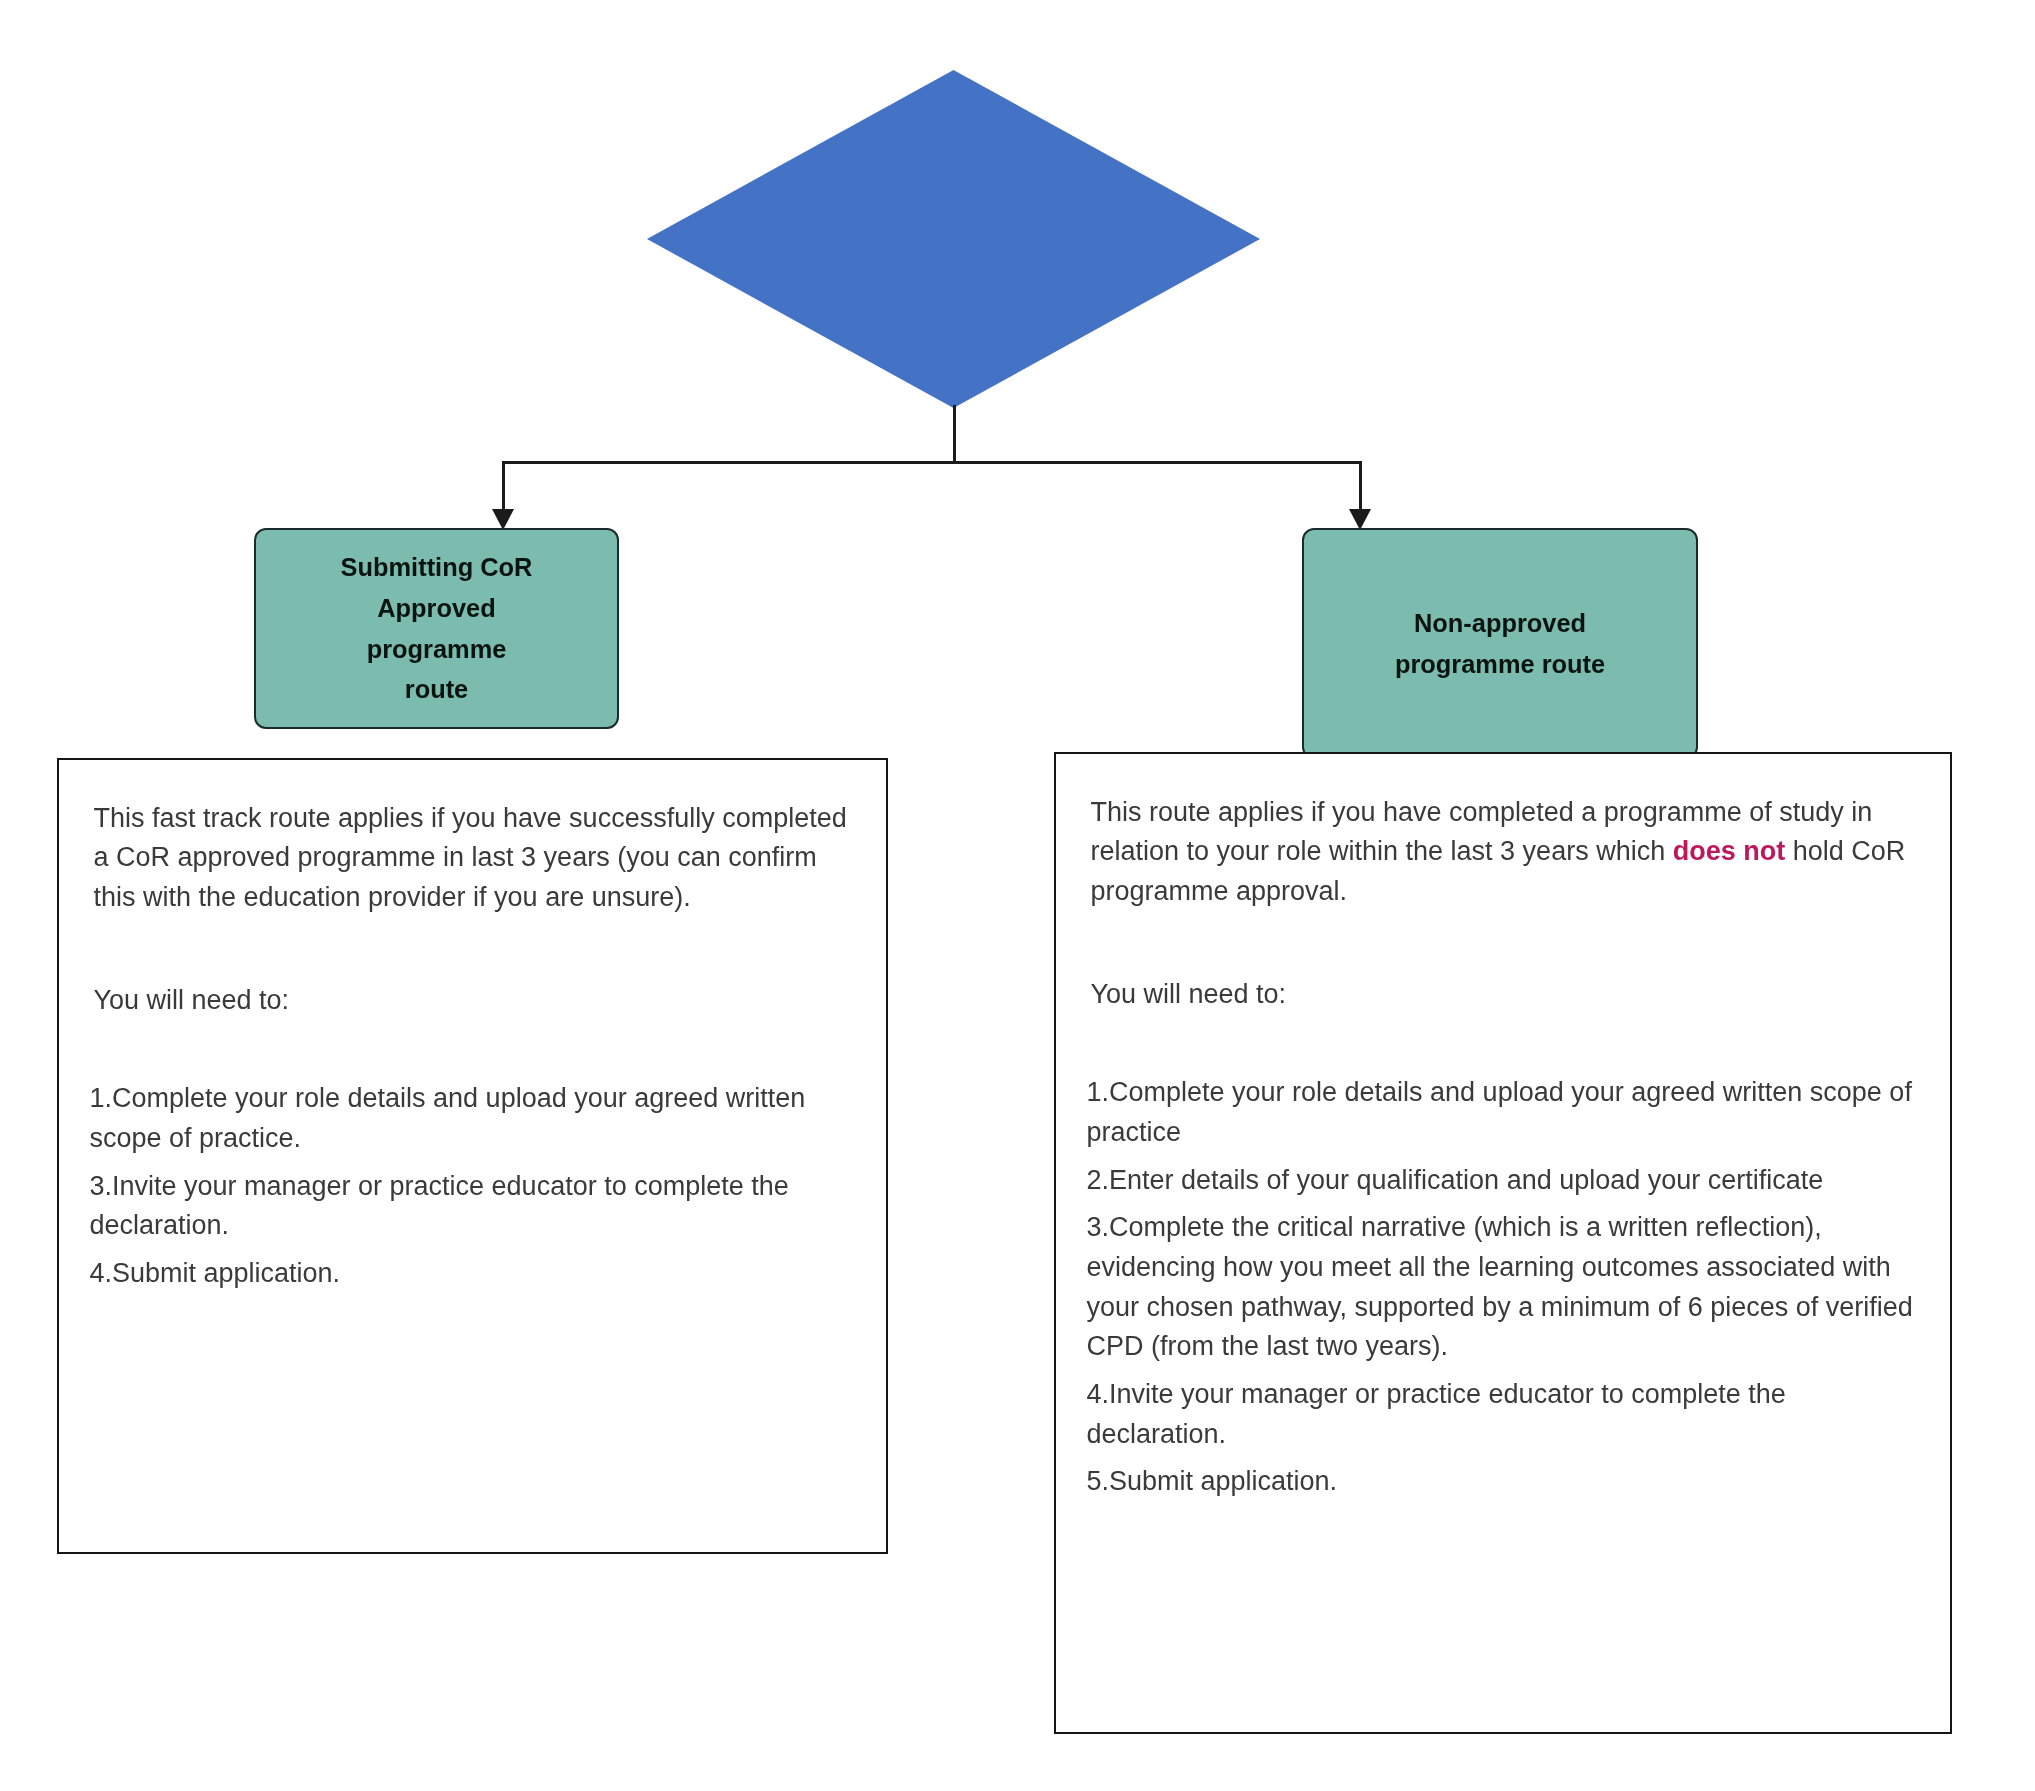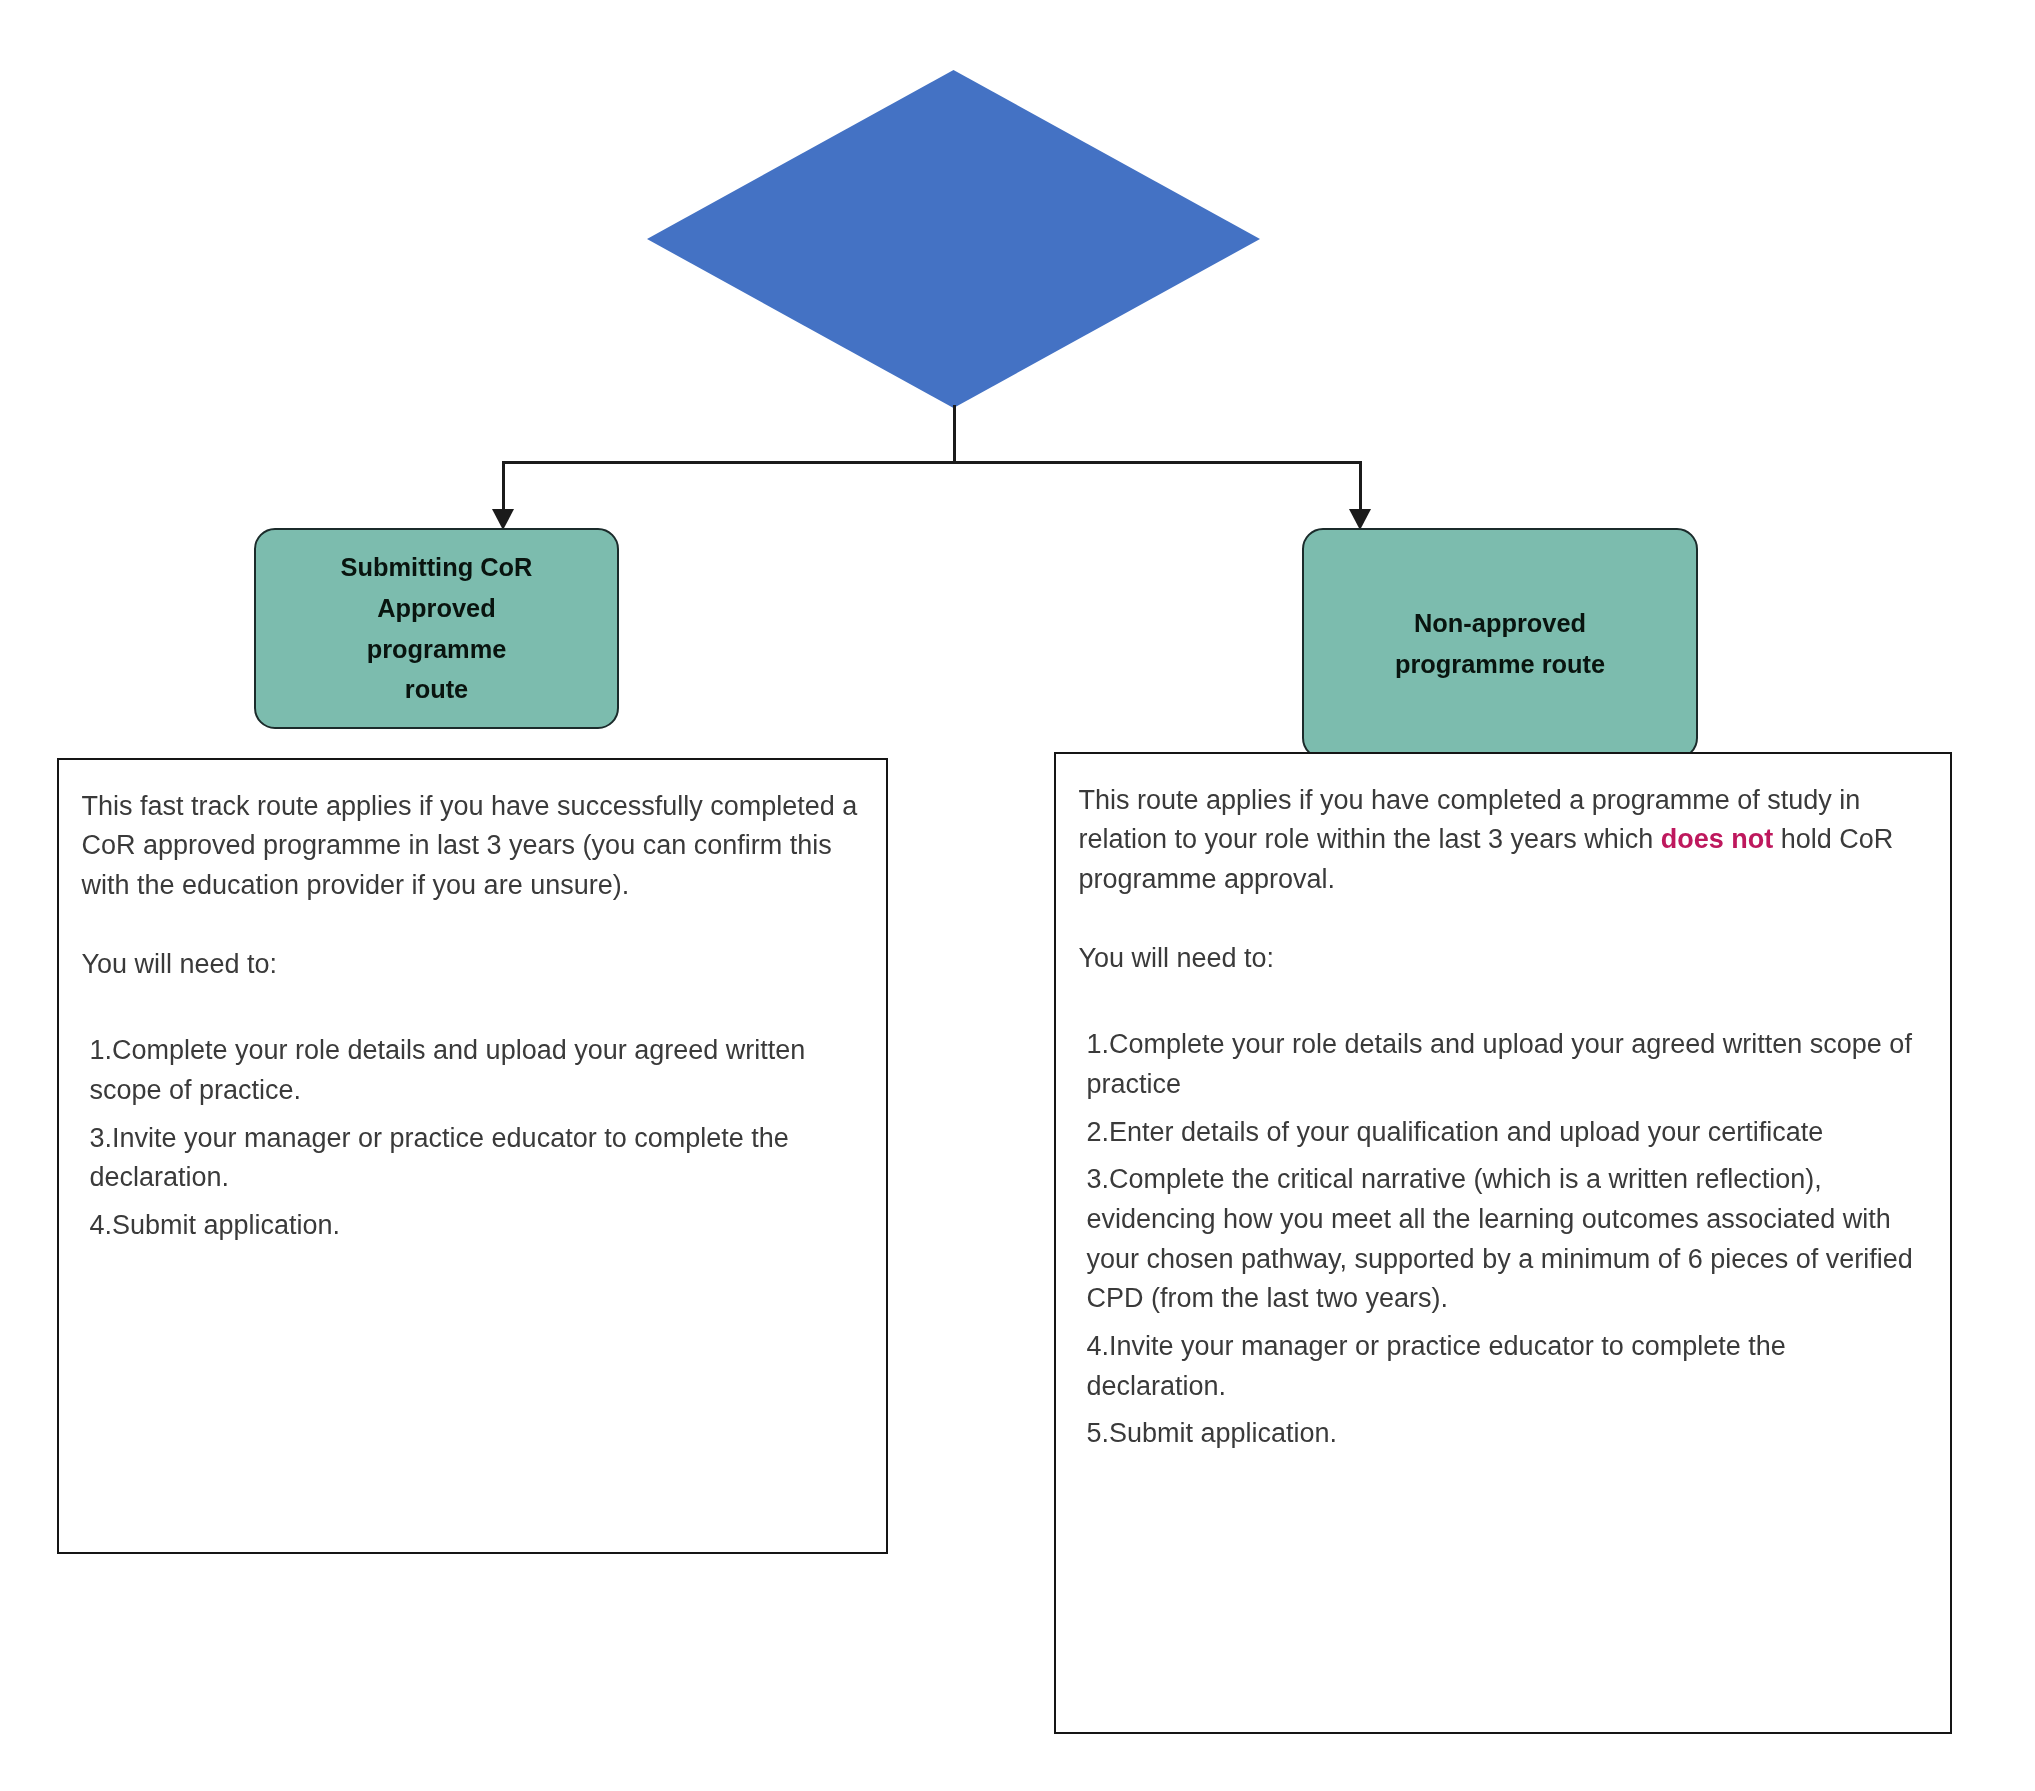--- a/index.html
+++ b/index.html
@@ -84,21 +84,21 @@
     border-top: 21.4px solid #1b1b1b;
   }
   .arrow-left { left: 492px; top: 509px; }
   .arrow-right { left: 1349px; top: 509px; }
 
   
   .route-box {
     position: absolute;
     background: #7cbcae;
     border: 2px solid #1b2b2b;
-    border-radius: 21px;
+    border-radius: 12px;
     display: flex;
     align-items: center;
     justify-content: center;
     box-sizing: border-box;
   }
   .route-box-left {
     left: 254px;
     top: 528px;
     width: 365px;
     height: 201px;
@@ -141,21 +141,21 @@
     width: 898px;
     height: 982px;
   }
   .detail-text {
     color: #3a3a3a;
     font-size: 27px;
     line-height: 1.47;
     font-family: "Liberation Sans", sans-serif;
   }
   .detail-para {
-    margin: 0;
+    margin: 12px;
     white-space: pre-line;
   }
   .detail-gap { height: 39px; }
   .detail-list {
     margin: 0;
     padding: 0;
     list-style: none;
   }
   .detail-list li {
     margin: 8px;

